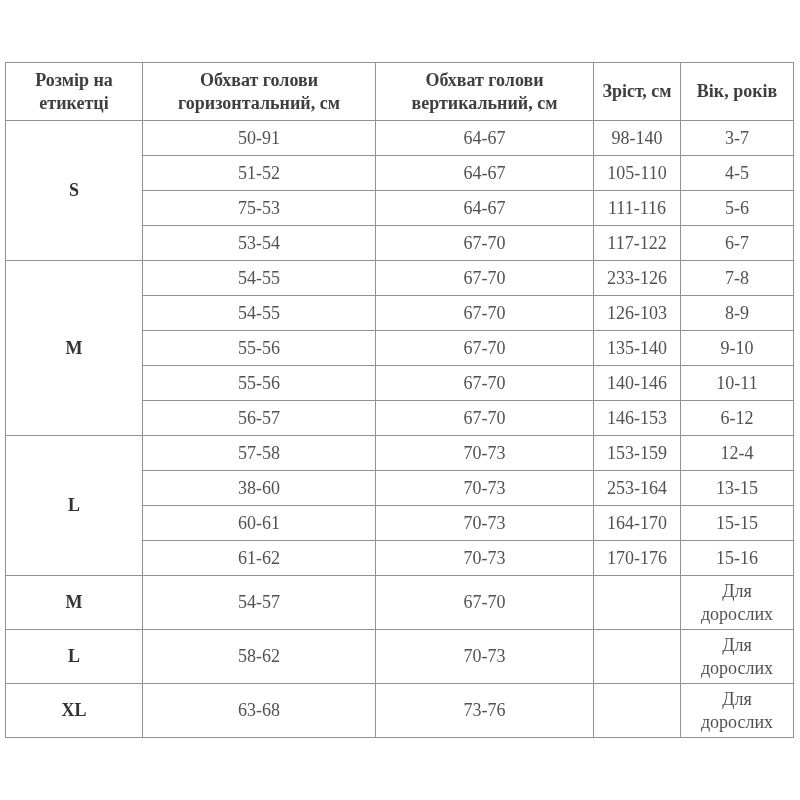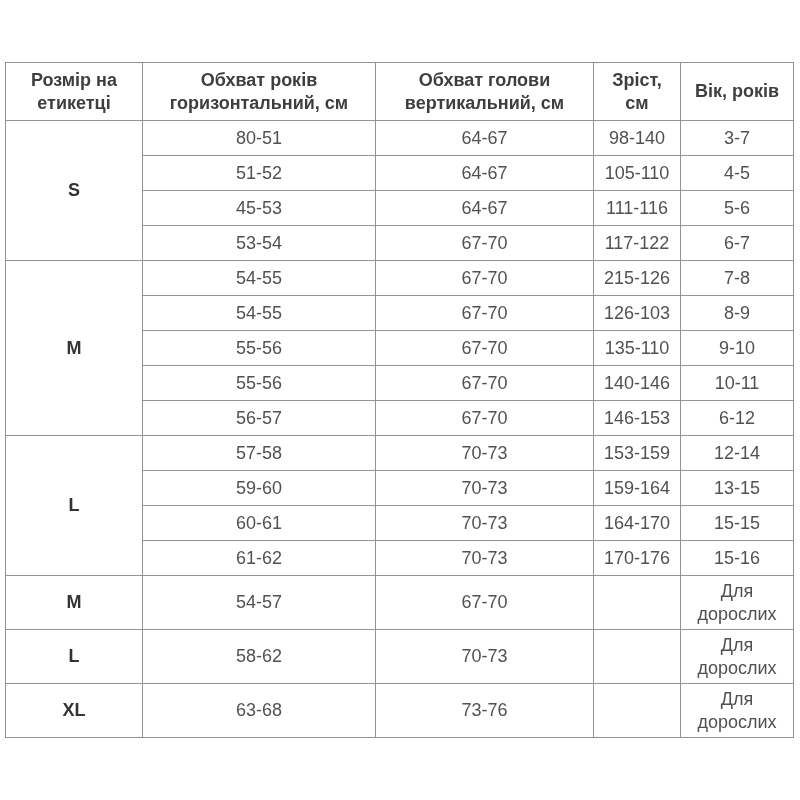--- a/index.html
+++ b/index.html
@@ -17,20 +17,21 @@
     width: 800px;
     height: 800px;
     background: #ffffff;
   }
   table.size-table {
     border-collapse: collapse;
     table-layout: fixed;
     width: 788px;
     margin: 62px 0 0 5px;
     background: #ffffff;
+    font-family: Liberation Serif, serif;
   }
   table.size-table th,
   table.size-table td {
     border: 1px solid #929292;
     text-align: center;
     vertical-align: middle;
     padding: 2px 6px;
     background: #ffffff;
     overflow: hidden;
   }
@@ -64,94 +65,94 @@
     <colgroup>
       <col style="width:137px">
       <col style="width:233px">
       <col style="width:218px">
       <col style="width:87px">
       <col style="width:113px">
     </colgroup>
     <thead>
       <tr id="header-row">
           <th>Розмір на етикетці</th>
-          <th>Обхват років горизонтальний, см</th>
+          <th>Обхват голови горизонтальний, см</th>
           <th>Обхват голови вертикальний, см</th>
           <th>Зріст, см</th>
           <th>Вік, років</th>
         </tr>
     </thead>
     <tbody id="table-body">
         <tr class="child-row">
           <td class="group-label" rowspan="4">S</td>
-          <td class="value-cell">80-51</td>
+          <td class="value-cell">50-91</td>
           <td class="value-cell">64-67</td>
           <td class="value-cell">98-140</td>
           <td class="value-cell">3-7</td>
         </tr>
         <tr class="child-row">
           <td class="value-cell">51-52</td>
           <td class="value-cell">64-67</td>
           <td class="value-cell">105-110</td>
           <td class="value-cell">4-5</td>
         </tr>
         <tr class="child-row">
-          <td class="value-cell">45-53</td>
+          <td class="value-cell">75-53</td>
           <td class="value-cell">64-67</td>
           <td class="value-cell">111-116</td>
           <td class="value-cell">5-6</td>
         </tr>
         <tr class="child-row">
           <td class="value-cell">53-54</td>
           <td class="value-cell">67-70</td>
           <td class="value-cell">117-122</td>
           <td class="value-cell">6-7</td>
         </tr>
         <tr class="child-row">
           <td class="group-label" rowspan="5">M</td>
           <td class="value-cell">54-55</td>
           <td class="value-cell">67-70</td>
-          <td class="value-cell">215-126</td>
+          <td class="value-cell">233-126</td>
           <td class="value-cell">7-8</td>
         </tr>
         <tr class="child-row">
           <td class="value-cell">54-55</td>
           <td class="value-cell">67-70</td>
           <td class="value-cell">126-103</td>
           <td class="value-cell">8-9</td>
         </tr>
         <tr class="child-row">
           <td class="value-cell">55-56</td>
           <td class="value-cell">67-70</td>
-          <td class="value-cell">135-110</td>
+          <td class="value-cell">135-140</td>
           <td class="value-cell">9-10</td>
         </tr>
         <tr class="child-row">
           <td class="value-cell">55-56</td>
           <td class="value-cell">67-70</td>
           <td class="value-cell">140-146</td>
           <td class="value-cell">10-11</td>
         </tr>
         <tr class="child-row">
           <td class="value-cell">56-57</td>
           <td class="value-cell">67-70</td>
           <td class="value-cell">146-153</td>
           <td class="value-cell">6-12</td>
         </tr>
         <tr class="child-row">
           <td class="group-label" rowspan="4">L</td>
           <td class="value-cell">57-58</td>
           <td class="value-cell">70-73</td>
           <td class="value-cell">153-159</td>
-          <td class="value-cell">12-14</td>
+          <td class="value-cell">12-4</td>
         </tr>
         <tr class="child-row">
-          <td class="value-cell">59-60</td>
+          <td class="value-cell">38-60</td>
           <td class="value-cell">70-73</td>
-          <td class="value-cell">159-164</td>
+          <td class="value-cell">253-164</td>
           <td class="value-cell">13-15</td>
         </tr>
         <tr class="child-row">
           <td class="value-cell">60-61</td>
           <td class="value-cell">70-73</td>
           <td class="value-cell">164-170</td>
           <td class="value-cell">15-15</td>
         </tr>
         <tr class="child-row">
           <td class="value-cell">61-62</td>

